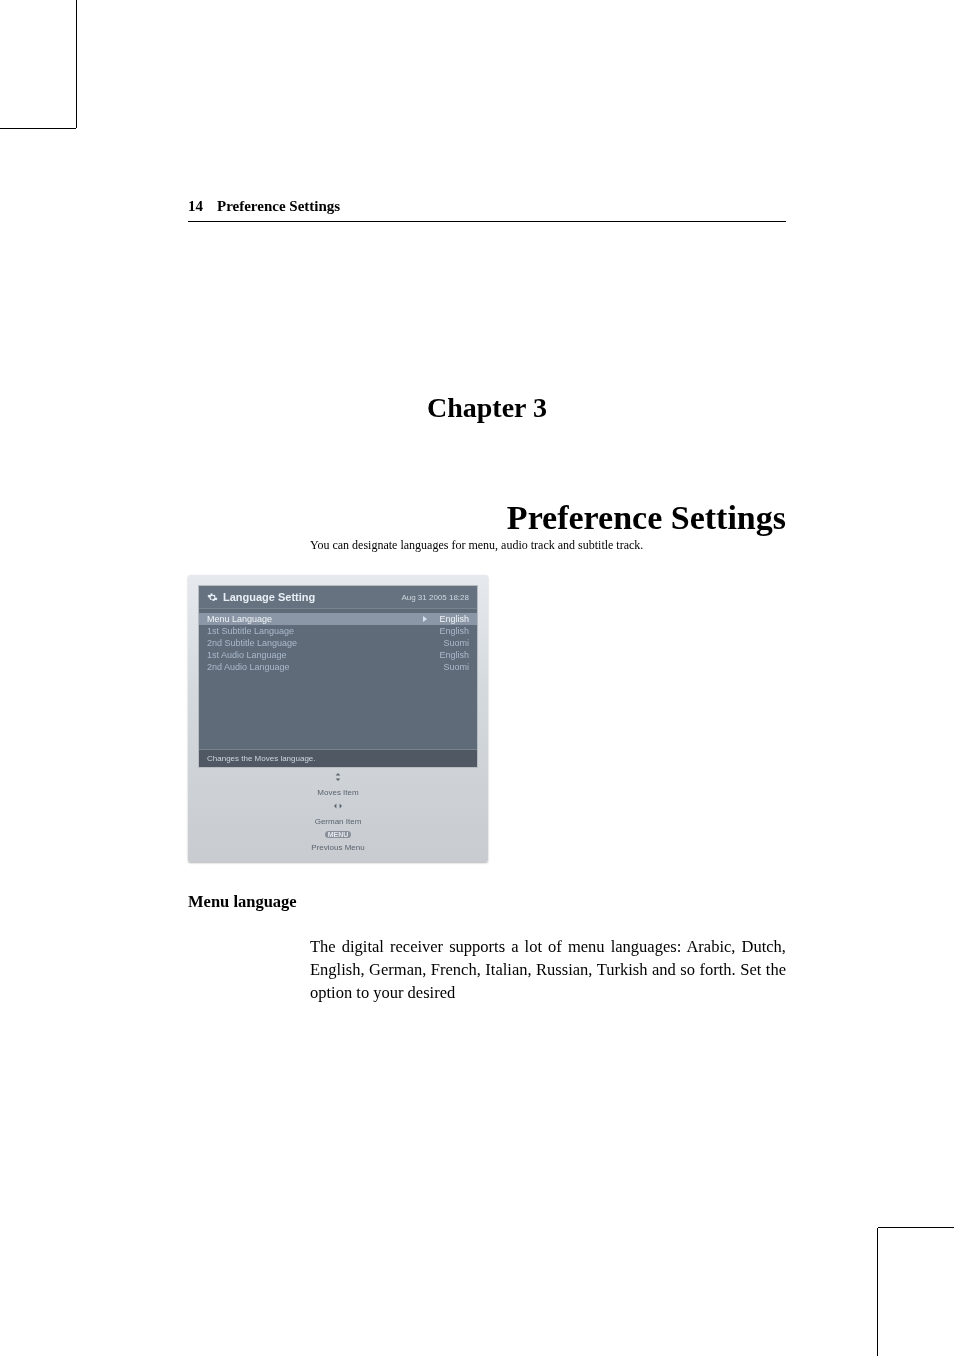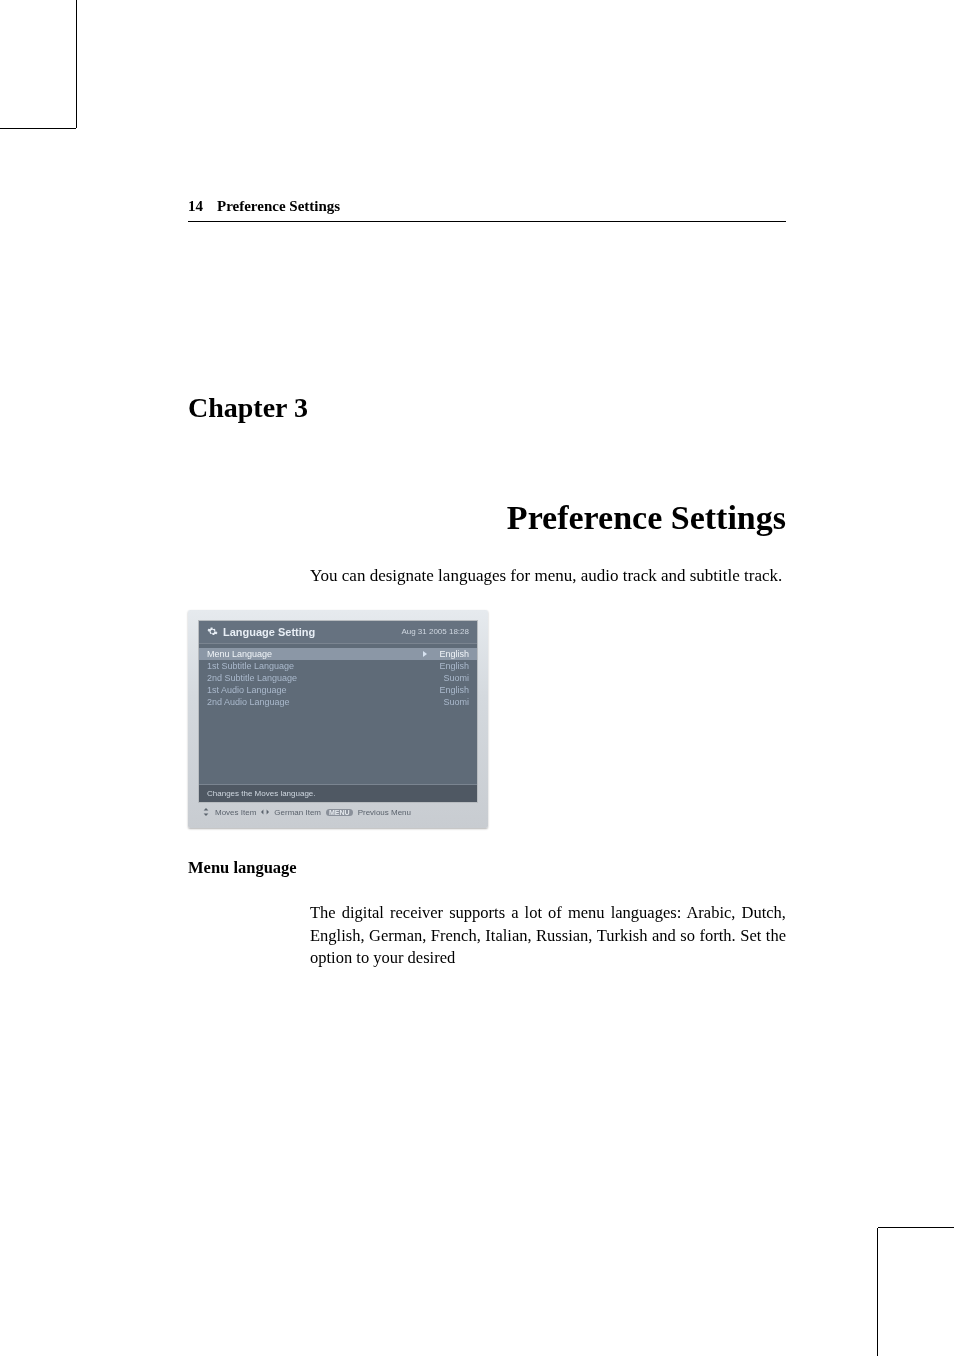--- a/index.html
+++ b/index.html
@@ -53,42 +53,41 @@
     display: flex;
     align-items: flex-end;
     gap: 10px;
     font-size: 15px;
     font-weight: bold;
     border-bottom: 1px solid #000;
     padding-bottom: 6px;
   }
   .running-head .pagenum { margin-right: 4px; }
   .chapter-label {
-    text-align: left;
+    text-align: center;
     font-size: 28px;
     font-weight: bold;
     margin-top: 170px;
   }
   .chapter-title {
     text-align: right;
     font-size: 34px;
     font-weight: bold;
     margin-top: 75px;
   }
   .section-heading {
     display: flex;
     gap: 18px;
     font-size: 19px;
     font-weight: bold;
     margin-top: 155px;
   }
   .intro-para {
     margin-left: 122px;
-    margin-top: 28px;
-    font-size: 17px;
+    font-size: 12px;
     line-height: 1.35;
     text-align: justify;
   }
   .figure-row {
     display: flex;
     margin-top: 22px;
     gap: 18px;
     align-items: center;
   }
   .screenshot {
@@ -165,20 +164,21 @@
     padding: 4px 8px;
     border-top: 1px solid #7a8490;
   }
   .shot-footer {
     display: flex;
     align-items: center;
     gap: 5px;
     color: #5b636d;
     font-size: 8px;
     padding: 5px 4px 2px 4px;
+    flex-direction: column;
   }
   .shot-footer .pill {
     background: #8a909a;
     color: #e5e9ee;
     border-radius: 4px;
     padding: 0 3px;
     font-size: 7px;
     font-weight: bold;
   }
   .side-para {

